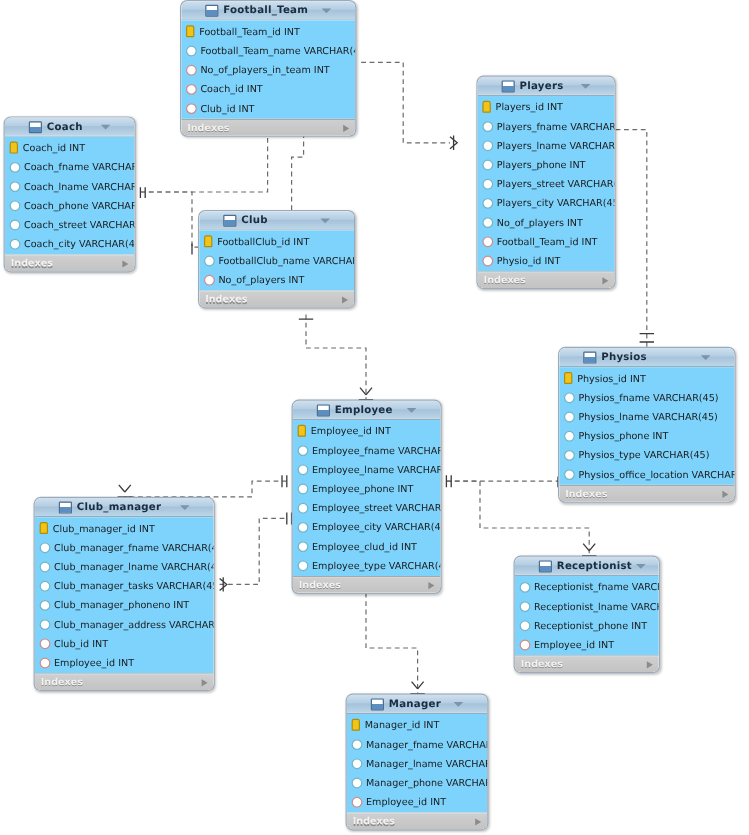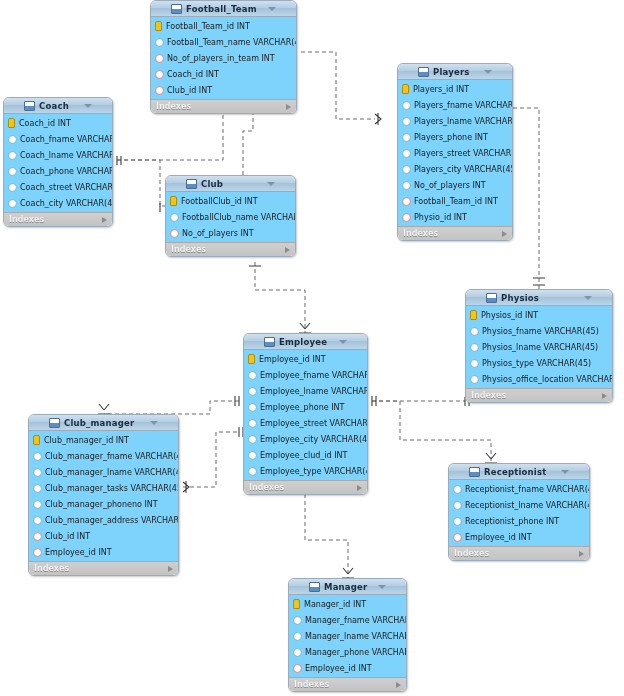--- a/index.html
+++ b/index.html
@@ -289,20 +289,24 @@
         <div class="col">
           <div class="ci ci-col"></div>
           <span>Physios_fname VARCHAR(45)</span>
         </div>
         <div class="col">
           <div class="ci ci-col"></div>
           <span>Physios_lname VARCHAR(45)</span>
         </div>
         <div class="col">
           <div class="ci ci-col"></div>
+          <span>Physios_phone INT</span>
+        </div>
+        <div class="col">
+          <div class="ci ci-col"></div>
           <span>Physios_type VARCHAR(45)</span>
         </div>
         <div class="col">
           <div class="ci ci-col"></div>
           <span>Physios_office_location VARCHAR(45)</span>
         </div>
       </div>
       <div class="tb-foot">
         <span>Indexes</span>
         <div class="ar"></div>
@@ -391,21 +395,21 @@
         <div class="col">
           <div class="ci ci-fk"></div>
           <span>Employee_id INT</span>
         </div>
       </div>
       <div class="tb-foot">
         <span>Indexes</span>
         <div class="ar"></div>
       </div>
     </div>
-    <div class="table" style="left: 428px; top: 463px; width: 142px; margin-left: 20px;">
+    <div class="table" style="left: 428px; top: 463px; width: 122px;">
       <div class="tb-head">
         <div class="tb-icon"></div>
         <div class="tb-title">Receptionist</div>
         <div class="tb-caret"></div>
       </div>
       <div class="tb-cols">
         <div class="col">
           <div class="ci ci-col"></div>
           <span>Receptionist_fname VARCHAR(45)</span>
         </div>

